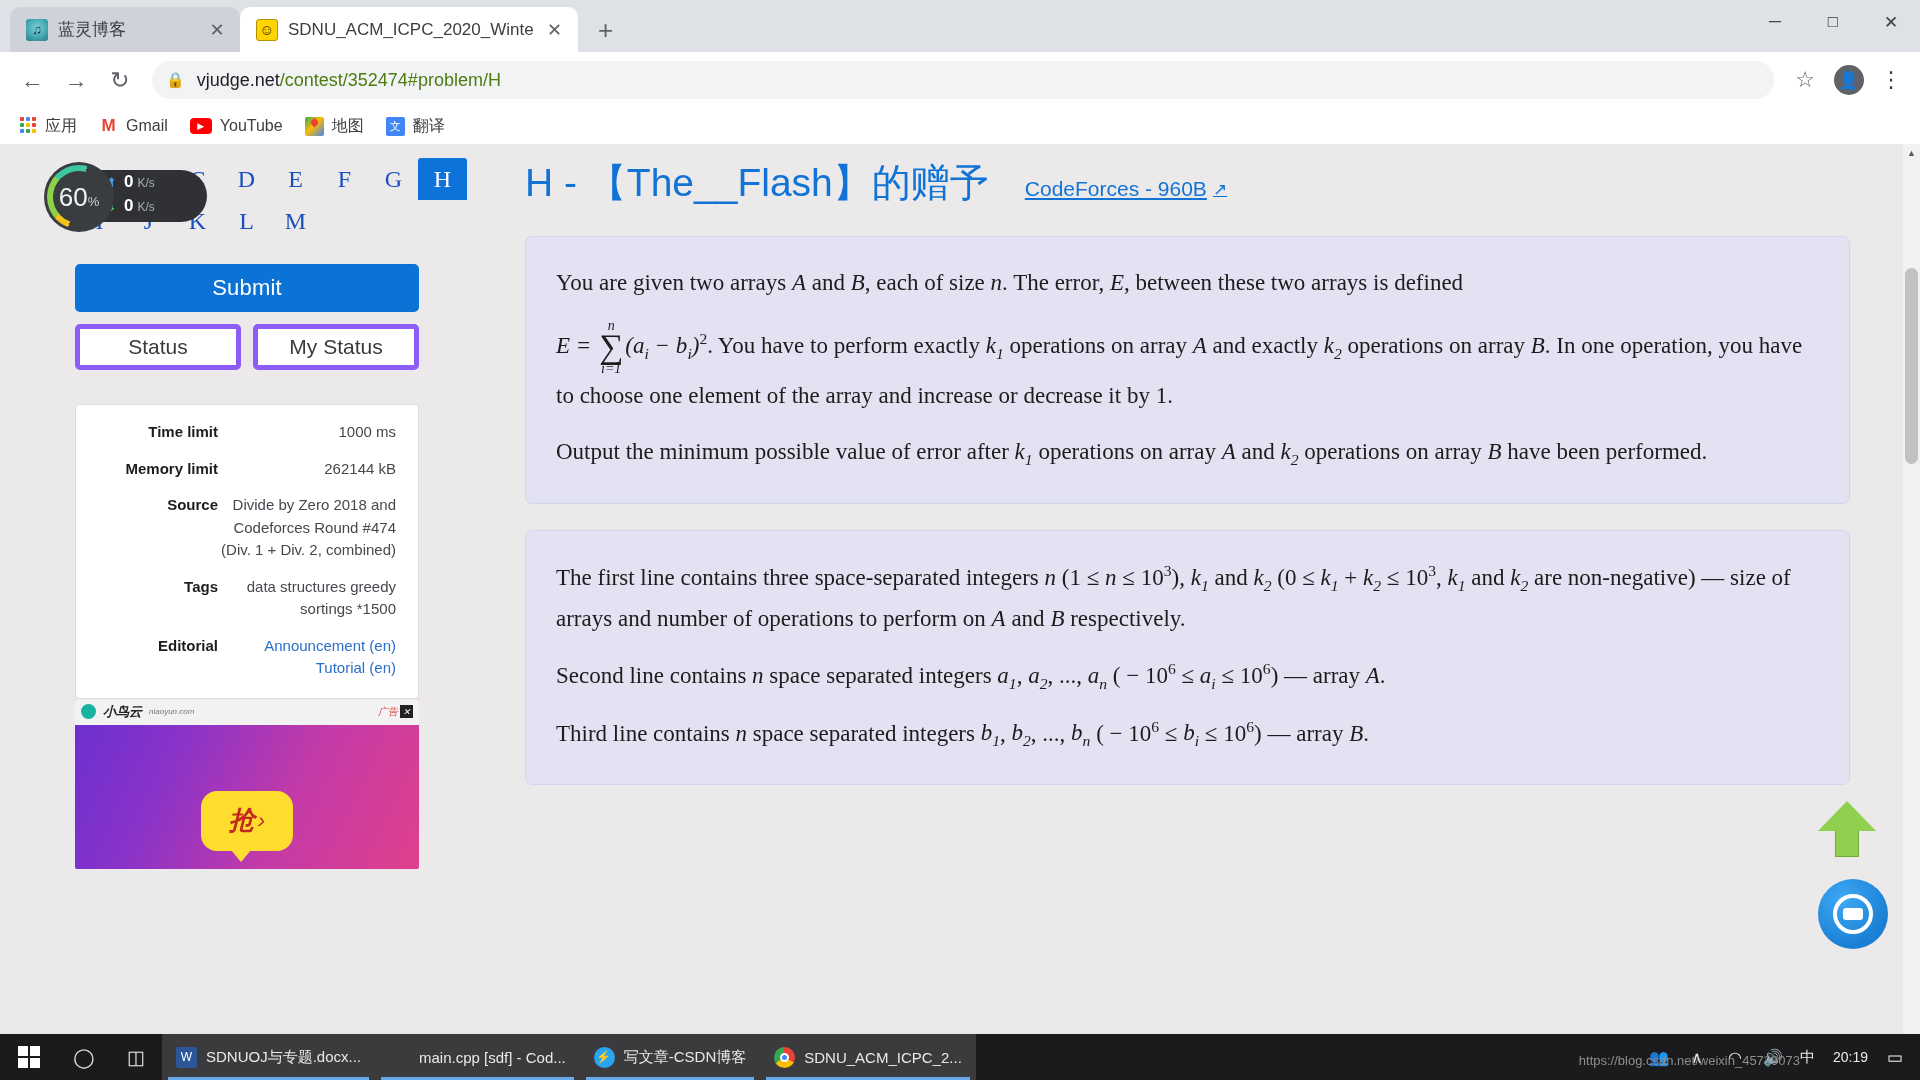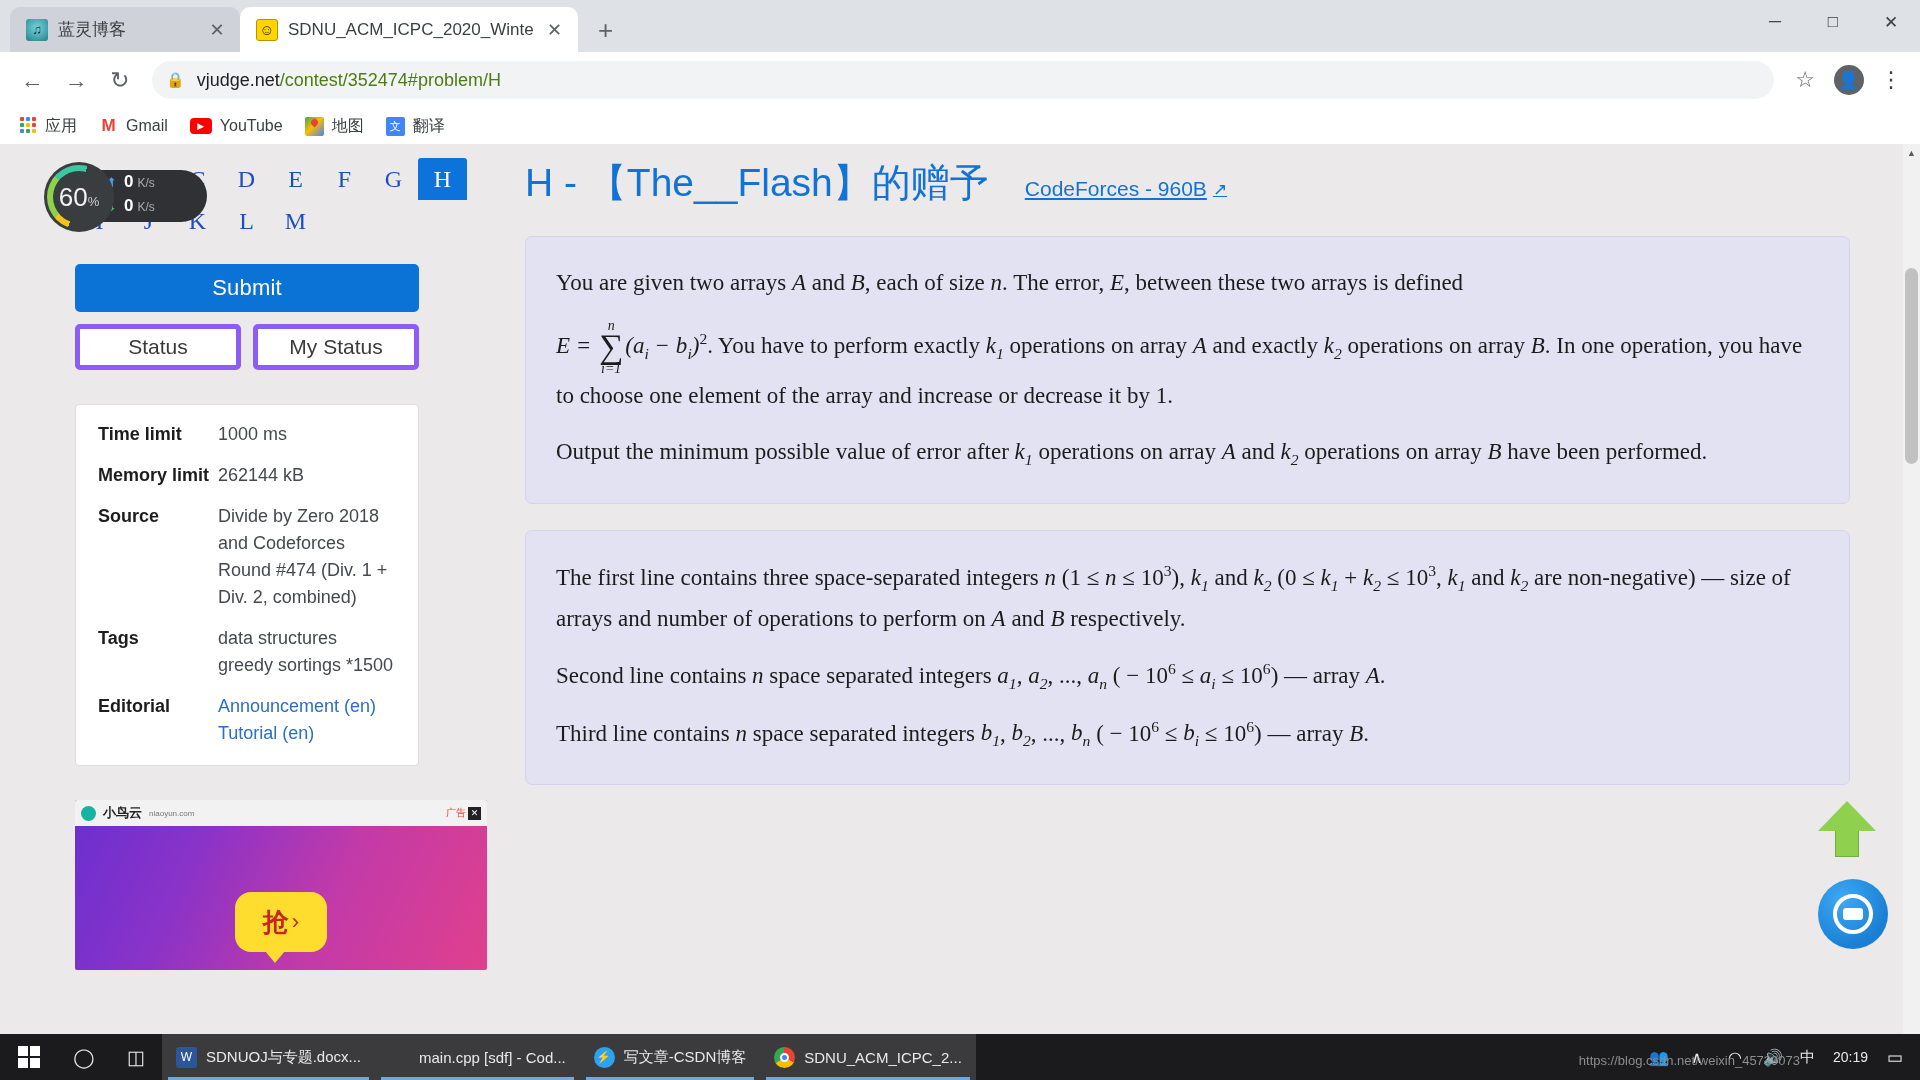--- a/index.html
+++ b/index.html
@@ -79,28 +79,28 @@
   .btn-submit {
     margin-top: 22px; width: 344px; height: 48px; background: #0b72d6; color: #fff;
     border-radius: 5px; display: flex; align-items: center; justify-content: center;
     font-size: 22px; letter-spacing: .2px;
   }
   .btn-row { margin-top: 12px; width: 344px; display: flex; gap: 12px; }
   .btn-outline { flex: 1 1 0; height: 46px; background: #fff; border: 5px solid #8b5cf6; border-radius: 5px;
     display:flex; align-items:center; justify-content:center; font-size: 21px; color: #3a3a3a; }
 
   .infocard { margin-top: 34px; width: 344px; background: #fff; border: 1px solid #dcdcdc; border-radius: 4px; padding: 16px 22px 18px 22px; }
-  .inforow { display: flex; margin-bottom: 14px; font-size: 18px; line-height: 1.5; }
+  .inforow { display: flex; margin-bottom: 14px; font-size: 15px; line-height: 1.5; text-align: right; }
   .inforow:last-child { margin-bottom: 0; }
   .infolabel { width: 120px; flex: 0 0 120px; font-weight: bold; color: #1d1d1d; }
   .infoval { flex: 1 1 auto; color: #45494e; }
   .infoval a { color: #2a6fc9; text-decoration: none; }
 
-  .adbox { margin-top: 34px; width: 412px; height: 170px; position: relative; overflow: hidden; border-radius: 2px;
-    background: linear-gradient(115deg, #6a2fd0 0%, #8a33c8 30%, #c23aa8 62%, #e0408c 100%); }
+  .adbox { width: 344px; height: 170px; position: relative; overflow: hidden; border-radius: 2px;
+    background: linear-gradient(115deg, #6a2fd0 0%, #8a33c8 30%, #c23aa8 62%, #e0408c 100%); font-style: italic; }
   .ad-head { height: 26px; background: #f2f2f2; display: flex; align-items: center; gap: 7px; padding: 0 6px; font-size: 12px; color: #333; }
   .ad-logo-circ { width: 15px; height: 15px; border-radius: 50%; background: #16b3a0; }
   .ad-brand { font-size: 13px; font-weight: bold; color:#222; }
   .ad-sub { font-size: 8px; color: #777; }
   .ad-tagbox { margin-left: auto; display: flex; align-items: center; gap: 2px; }
   .ad-tag { font-size: 10px; color: #e8453c; }
   .ad-x { width: 13px; height: 13px; background: #222; color: #fff; font-size: 9px; display:flex; align-items:center; justify-content:center; }
   .ad-bubble { position: absolute; left: 50%; top: 92px; transform: translateX(-50%); width: 92px; height: 60px; background: #ffdd2e; border-radius: 16px; display:flex; align-items:center; justify-content:center; gap:3px; }
   .ad-bubble::after { content:""; position:absolute; bottom:-11px; left:30px; border-left:10px solid transparent; border-right:10px solid transparent; border-top:12px solid #ffdd2e; }
   .ad-grab { font-size: 26px; color: #c2281d; font-weight: bold; }

